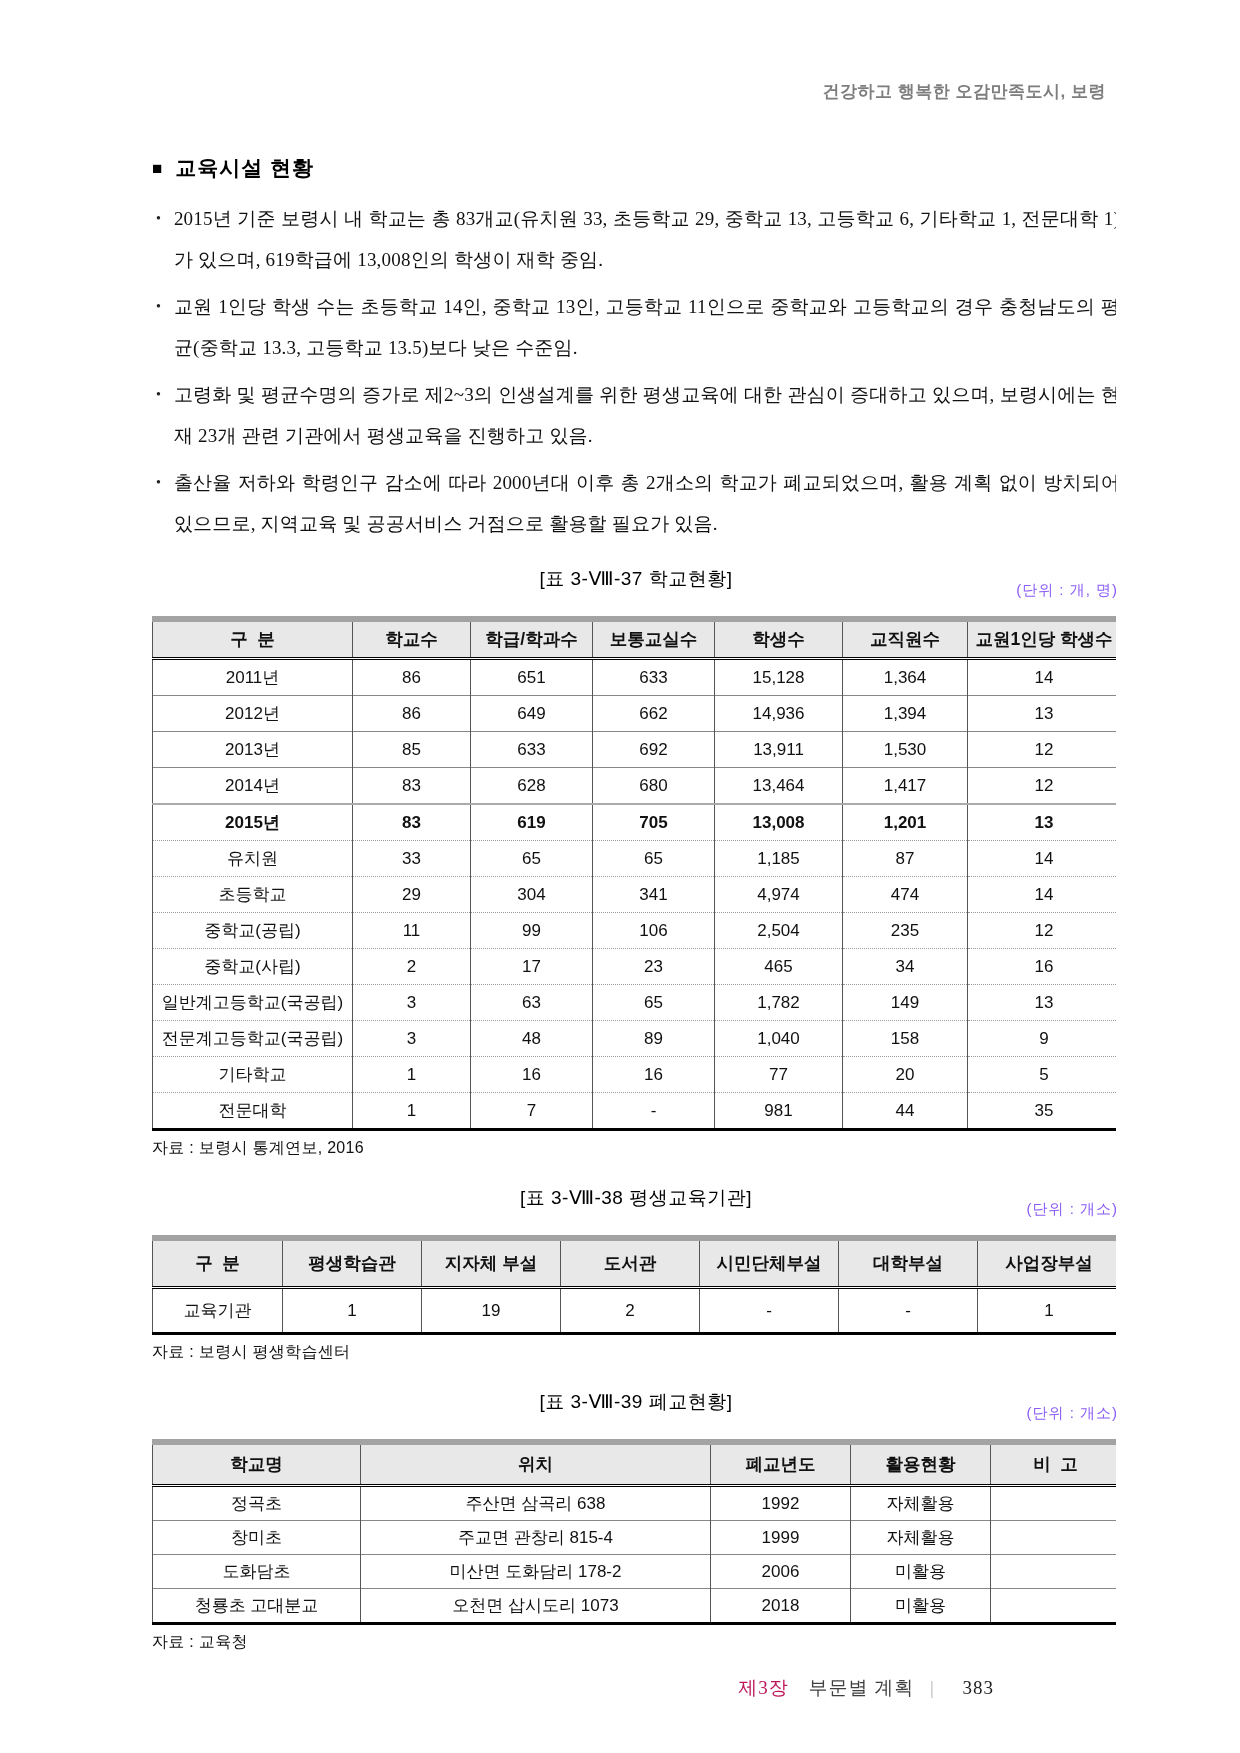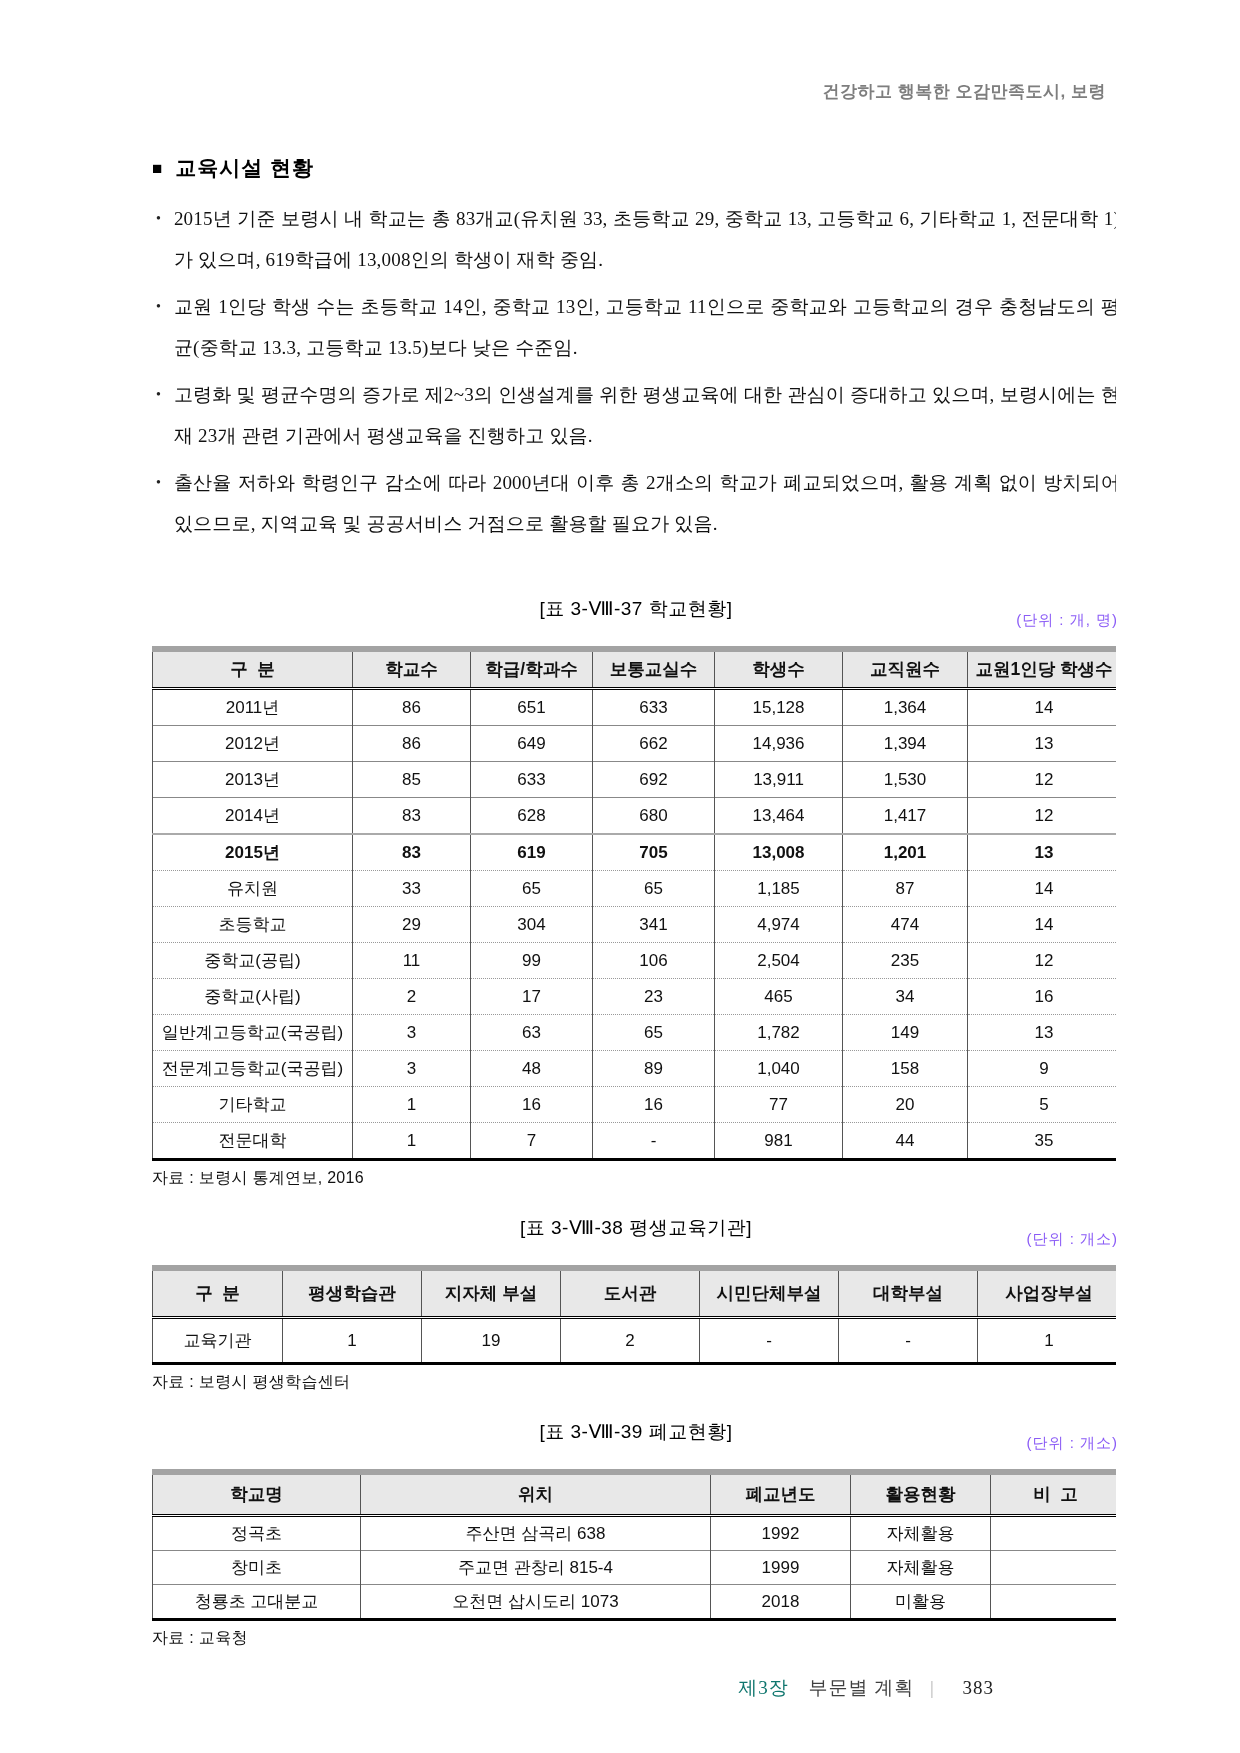--- a/index.html
+++ b/index.html
@@ -49,21 +49,21 @@
     display:flex;
     gap:13px;
     margin-bottom:6px;
     line-height:41px;
   }
   .bullet-dot{flex:0 0 auto;font-size:14px;color:#222;}
   .bullet-text{flex:1;text-align:justify;letter-spacing:.2px;}
 
   
   .table-block{margin-top:24px;}
-  .table-block.first{margin-top:50px;}
+  .table-block.first{margin-top:20px;}
   .caption{position:relative;height:52px;}
   .tbl-title{
     text-align:center;
     font-size:19px;
     color:#000;
     letter-spacing:.5px;
     padding-top:2px;
   }
   .tbl-unit{
     position:absolute;right:2px;bottom:16px;
@@ -127,21 +127,21 @@
   }
 
   
   .footer{
     position:absolute;
     right:122px;bottom:52px;
     font-family:"Liberation Serif", serif;
     font-size:19px;
     letter-spacing:1px;
   }
-  .footer .chapter{color:#0f766e;}
+  .footer .chapter{color:#be185d;}
   .footer .section{color:#3f3f3f;margin-left:14px;}
   .footer .bar{color:#b5b5b5;margin:0 10px;font-weight:normal;}
   .footer .pagenum{color:#222;margin-left:12px;}
 </style>
 </head>
 <body>
 
 <div class="page">
   <div class="content">
 
@@ -392,20 +392,27 @@
               <td></td>
             </tr>
             <tr class="sep-solid">
               <td>창미초</td>
               <td>주교면 관창리 815-4</td>
               <td>1999</td>
               <td>자체활용</td>
               <td></td>
             </tr>
             <tr class="sep-solid">
+              <td>도화담초</td>
+              <td>미산면 도화담리 178-2</td>
+              <td>2006</td>
+              <td>미활용</td>
+              <td></td>
+            </tr>
+            <tr class="sep-solid">
               <td>청룡초 고대분교</td>
               <td>오천면 삽시도리 1073</td>
               <td>2018</td>
               <td>미활용</td>
               <td></td>
             </tr>
           </tbody>
         </table>
       <div class="tbl-source">자료 : 교육청</div>
     </div>

